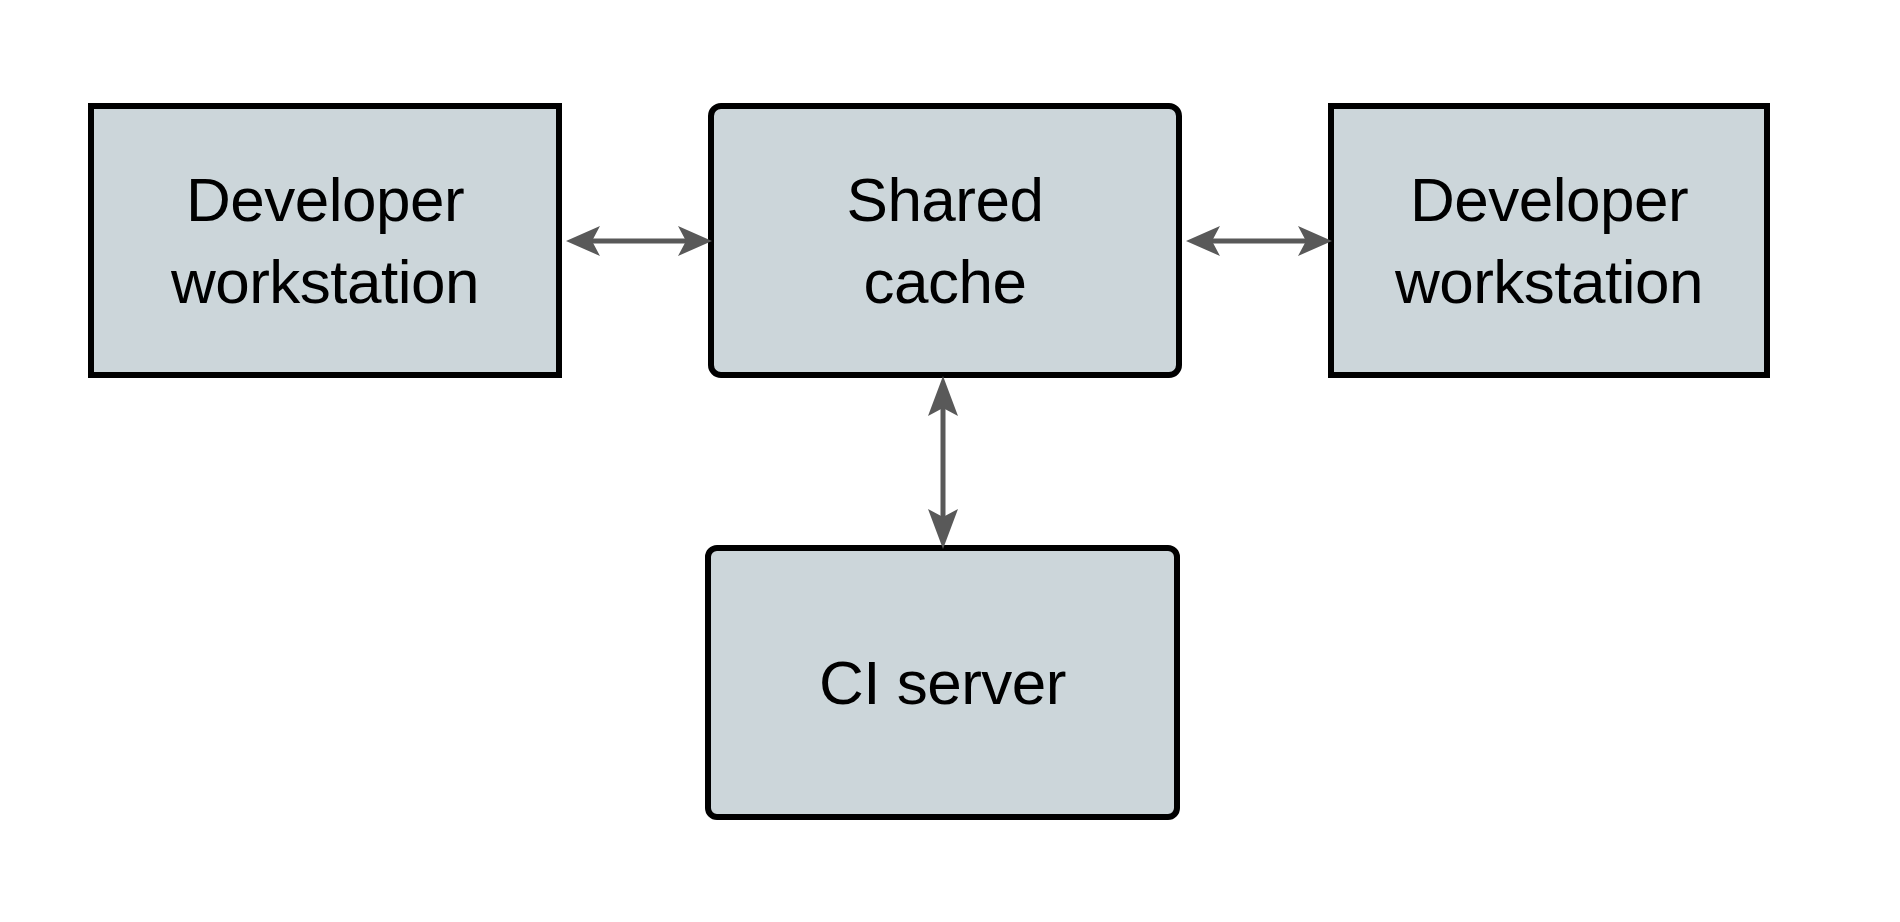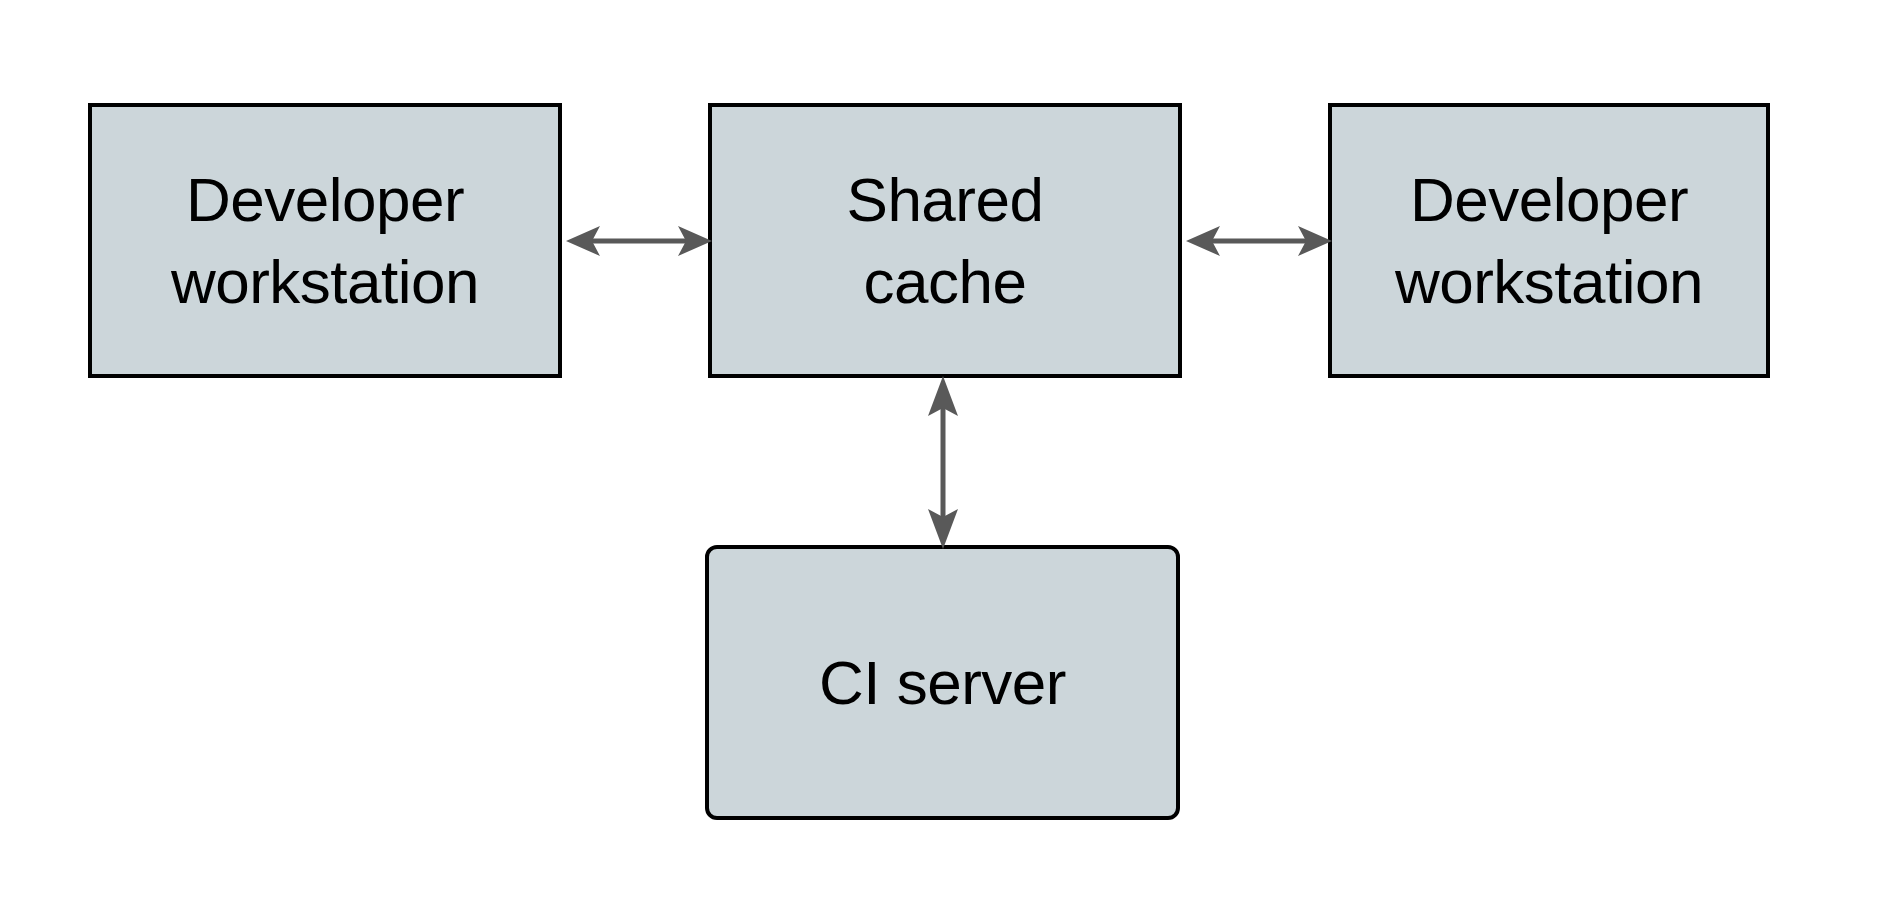--- a/index.html
+++ b/index.html
@@ -15,21 +15,21 @@
     position: relative;
     width: 1900px;
     height: 922px;
     background: #ffffff;
     overflow: hidden;
   }
   .node {
     position: absolute;
     box-sizing: border-box;
     background: #ccd6da;
-    border: 4px solid #000000;
+    border: 6px solid #000000;
     display: flex;
     align-items: center;
     justify-content: center;
     text-align: center;
   }
   .node-label {
     font-family: "Liberation Sans", sans-serif;
     font-size: 62px;
     line-height: 1.32;
     color: #000000;
@@ -41,21 +41,21 @@
   .edge {
     position: absolute;
     pointer-events: none;
   }
   .edge svg {
     display: block;
     overflow: visible;
   }
   
   #node-dev-left   { left: 88px;   top: 103px; width: 474px; height: 275px; }
-  #node-shared     { left: 708px;  top: 103px; width: 474px; height: 275px; }
+  #node-shared     { left: 708px;  top: 103px; width: 474px; height: 275px; border-radius: 13px; }
   #node-dev-right  { left: 1328px; top: 103px; width: 442px; height: 275px; }
   #node-ci         { left: 705px;  top: 545px; width: 475px; height: 275px; border-radius: 12px; }
 
   
   #edge-left-shared  { left: 566px;  top: 213px; width: 146px; height: 56px; }
   #edge-shared-right { left: 1186px; top: 213px; width: 146px; height: 56px; }
   #edge-shared-ci    { left: 915px;  top: 376px; width: 56px;  height: 173px; }
 </style>
 </head>
 <body>

